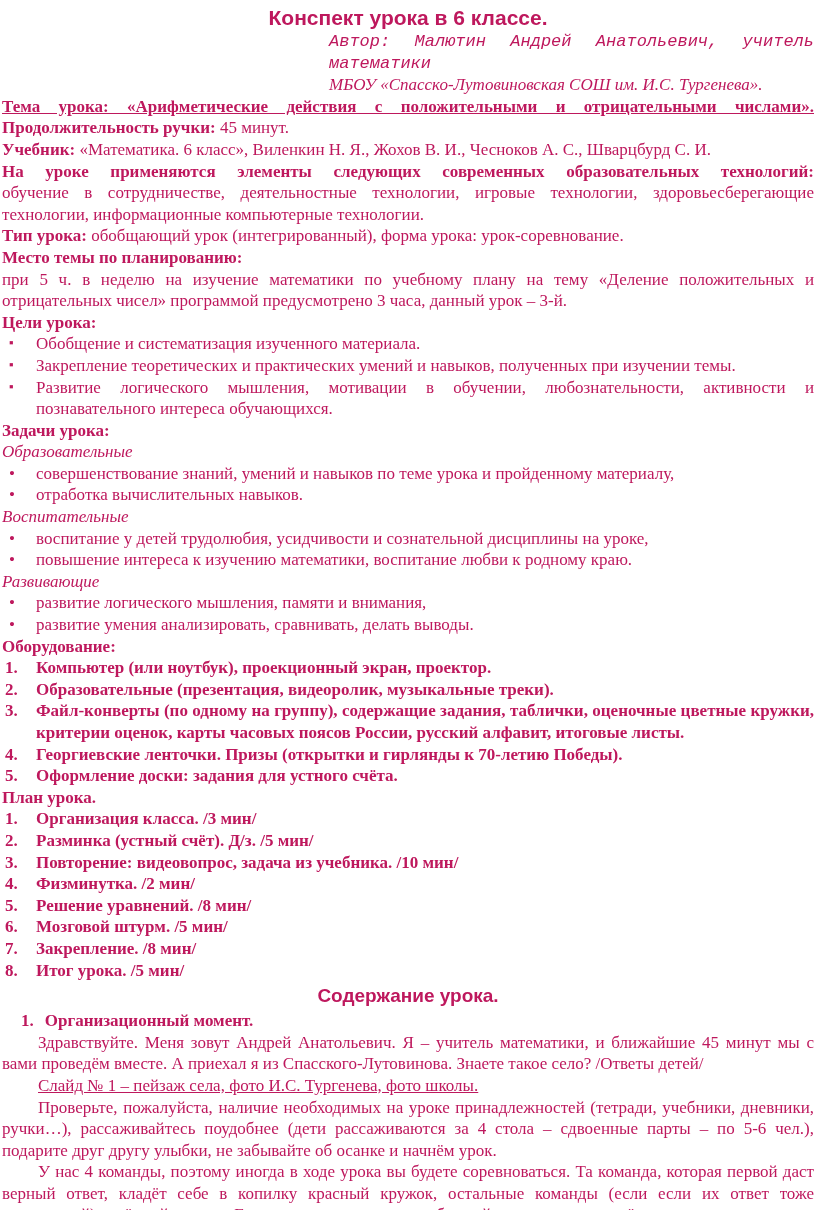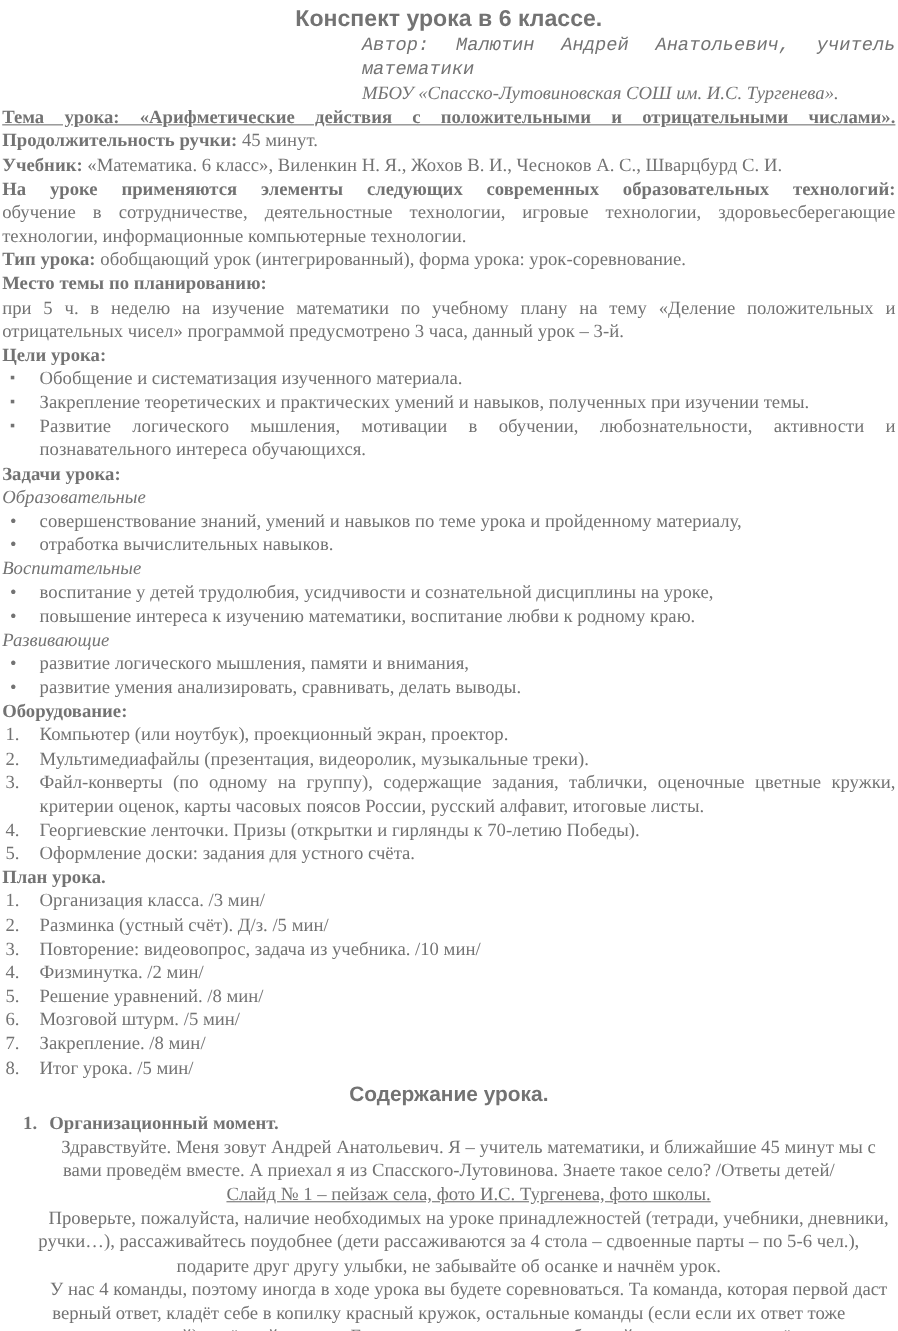--- a/index.html
+++ b/index.html
@@ -2,21 +2,21 @@
 <html lang="ru"><head>
 <meta charset="utf-8">
 <style>
   html, body { margin: 0; padding: 0; background: #ffffff; }
   .page {
     width: 816px;
     height: 1210px;
     box-sizing: border-box;
     padding: 5px 2px 0 2px;
     background: #ffffff;
-    color: #737373;
+    color: #be185d;
     font-family: "Liberation Serif", serif;
     font-size: 17px;
     line-height: 21.6px;
     overflow: hidden;
   }
   h1.doc-title {
     font-family: "Liberation Sans", sans-serif;
     font-weight: bold;
     font-size: 21px;
     line-height: 26px;
@@ -55,41 +55,41 @@
     left: 7px;
     top: -1px;
     font-size: 13px;
   }
   ul.dots > li::before {
     content: "•";
     position: absolute;
     left: 7px;
     font-size: 17px;
   }
-  ol.numbered { counter-reset: num; }
+  ol.numbered { counter-reset: num; font-weight: bold; }
   ol.numbered > li { counter-increment: num; }
   ol.numbered > li::before {
     content: counter(num) ".";
     position: absolute;
     left: 3px;
   }
   h2.content-heading {
     font-family: "Liberation Sans", sans-serif;
     font-weight: bold;
     font-size: 19px;
     line-height: 24px;
     text-align: center;
     margin: 3px 0 2px 0;
   }
   .section-title {
     font-weight: bold;
     margin-left: 19px;
   }
   .section-title .num { margin-right: 11px; }
-  .indent { text-indent: 36px; text-align: center; }
+  .indent { text-indent: 36px; }
   .u { text-decoration: underline; }
 </style>
 </head>
 <body>
 
 <div class="page">
 
   <h1 class="doc-title">Конспект урока в 6 классе.</h1>
 
   <div class="author-block">
@@ -134,21 +134,21 @@
 
   <div class="italic">Развивающие</div>
   <ul class="dots">
     <li>развитие логического мышления, памяти и внимания,</li>
     <li>развитие умения анализировать, сравнивать, делать выводы.</li>
   </ul>
 
   <div class="bold">Оборудование:</div>
   <ol class="numbered">
     <li>Компьютер (или ноутбук), проекционный экран, проектор.</li>
-    <li>Мультимедиафайлы (презентация, видеоролик, музыкальные треки).</li>
+    <li>Образовательные (презентация, видеоролик, музыкальные треки).</li>
     <li>Файл-конверты (по одному на группу), содержащие задания, таблички, оценочные цветные кружки, критерии оценок, карты часовых поясов России, русский алфавит, итоговые листы.</li>
     <li>Георгиевские ленточки. Призы (открытки и гирлянды к 70-летию Победы).</li>
     <li>Оформление доски: задания для устного счёта.</li>
   </ol>
 
   <div class="bold">План урока.</div>
   <ol class="numbered">
     <li>Организация класса. /3 мин/</li>
     <li>Разминка (устный счёт). Д/з. /5 мин/</li>
     <li>Повторение: видеовопрос, задача из учебника. /10 мин/</li>

